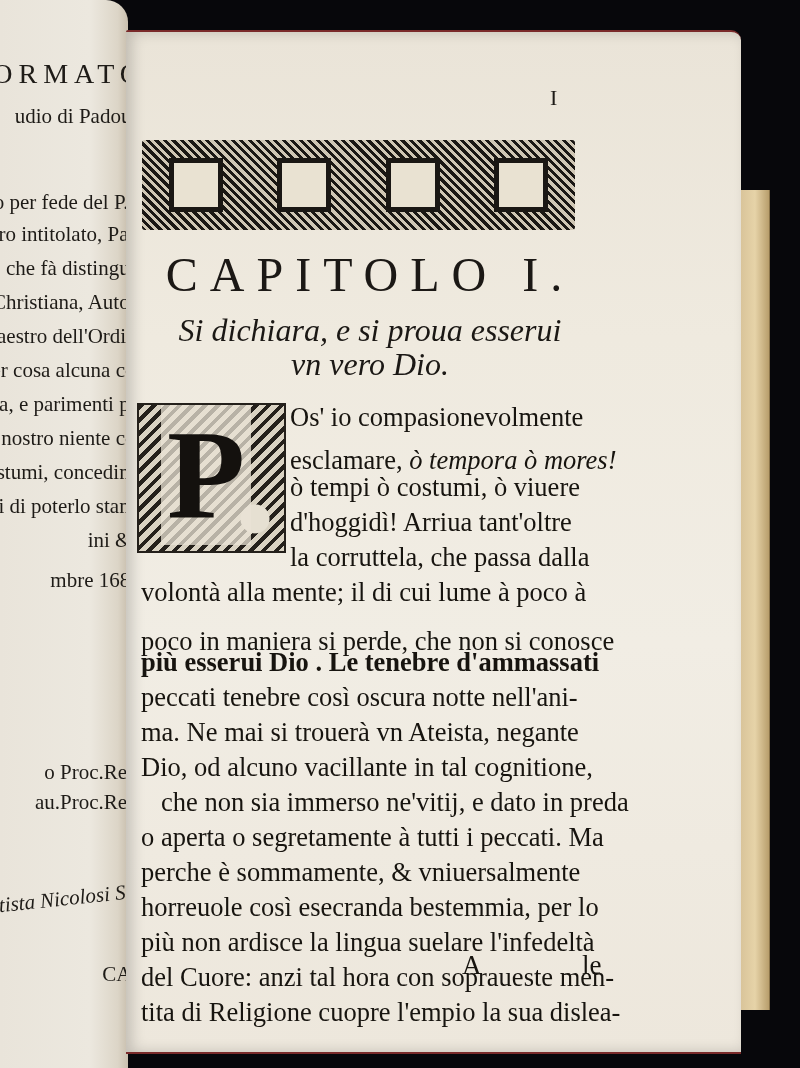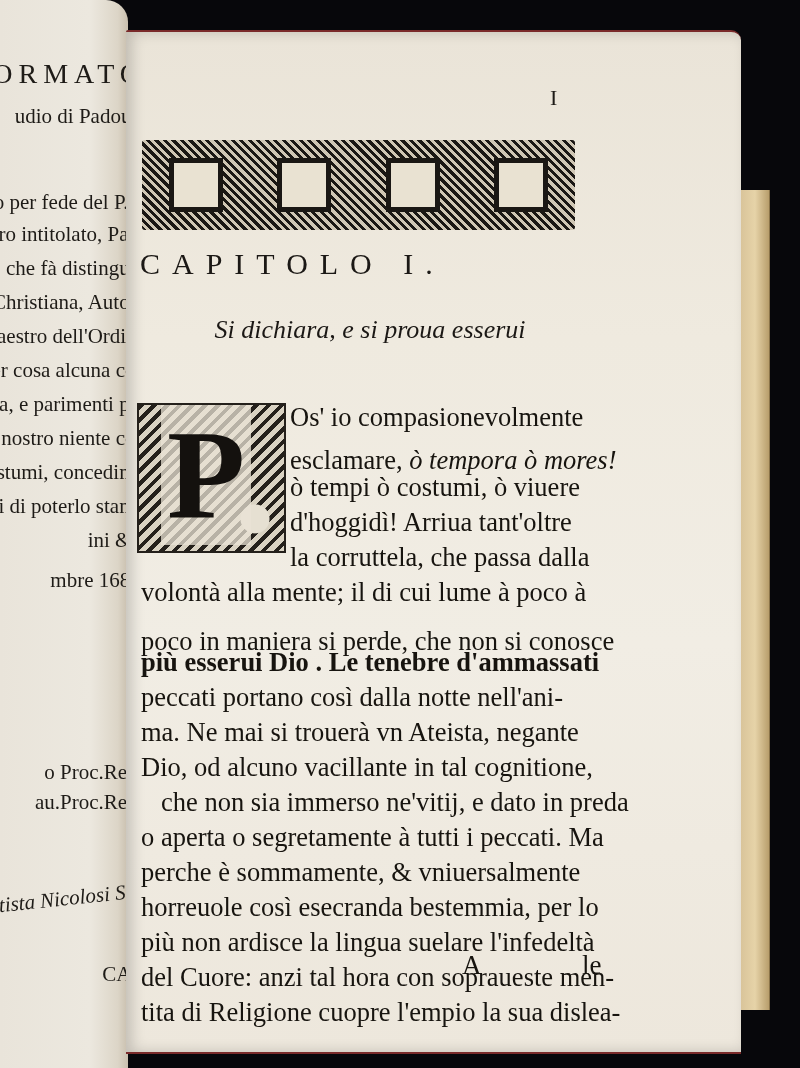--- a/index.html
+++ b/index.html
@@ -37,26 +37,26 @@
       background:
         repeating-linear-gradient(45deg, #1a1714 0 3px, #cfc6b4 3px 6px),
         #1a1714;
       border-radius: 3px;
       display: flex; align-items: center; justify-content: space-around;
     }
     .ornament .box {
       width: 44px; height: 44px; border: 5px solid #1a1714; background: #e9e2d2;
     }
     .chapter {
-      position: absolute; left: 140px; top: 247px; width: 460px; 
-      font-size: 30px; letter-spacing: 12px; color: #1b1815;
+      position: absolute; left: 140px; top: 247px; width: 460px; text-align: center;
+      font-size: 48px; letter-spacing: 12px; color: #1b1815;
     }
     .subtitle {
       position: absolute; left: 140px; top: 313px; width: 460px; text-align: center;
-      font-size: 26px; font-style: italic; color: #1b1815; line-height: 34px;
+      font-size: 32px; font-style: italic; color: #1b1815; line-height: 34px;
     }
     .initial {
       position: absolute; left: 137px; top: 403px; width: 145px; height: 146px;
       background:
         radial-gradient(circle at 80% 78%, #e6e0d2 0 14px, transparent 15px),
         repeating-linear-gradient(135deg, #24201b 0 4px, #d9d2c2 4px 9px);
       border: 2px solid #24201b;
     }
     .initial span {
       position: absolute; left: 22px; top: 0px; font-size: 128px; line-height: 140px;
@@ -104,36 +104,37 @@
   <div class="box"></div>
   <div class="box"></div>
   <div class="box"></div>
   <div class="box"></div>
 </div>
 
 <div class="chapter">CAPITOLO I.</div>
 
 <div class="subtitle">
   <div>Si dichiara, e si proua esserui</div>
+  <div>vn vero Dio.</div>
 </div>
 
 <div class="initial">
   <span>P</span>
 </div>
 
 <div id="body-text">
     <div class="body-line indent" style="top: 402px;"><span>Os' io compasionevolmente</span></div>
     <div class="body-line indent" style="top: 437px; margin-top: 8px;"><span>esclamare, </span><i>ò tempora ò mores!</i></div>
     <div class="body-line indent" style="top: 472px;"><span>ò tempi ò costumi,  ò viuere</span></div>
     <div class="body-line indent" style="top: 507px;"><span>d'hoggidì!  Arriua tant'oltre</span></div>
     <div class="body-line indent" style="top: 542px;"><span>la corruttela,  che passa dalla</span></div>
     <div class="body-line full" style="top: 577px;"><span>volontà alla mente;  il di cui lume à poco à</span></div>
     <div class="body-line full" style="top: 626px;"><span>poco in maniera si perde, che non si conosce</span></div>
     <div class="body-line full" style="top: 647px; font-weight: bold;"><span>più esserui Dio  .  Le  tenebre  d'ammassati</span></div>
-    <div class="body-line full" style="top: 682px;"><span>peccati portano così dalla notte nell'ani-</span></div>
+    <div class="body-line full" style="top: 682px;"><span>peccati tenebre così oscura notte nell'ani-</span></div>
     <div class="body-line full" style="top: 717px;"><span>ma.  Ne mai si trouerà vn Ateista, negante</span></div>
     <div class="body-line full" style="top: 752px;"><span>Dio, od alcuno vacillante in tal cognitione,</span></div>
     <div class="body-line full" style="top: 787px; margin-left: 20px;"><span>che non sia immerso ne'vitij, e dato in preda</span></div>
     <div class="body-line full" style="top: 822px;"><span>o aperta o segretamente à tutti i peccati. Ma</span></div>
     <div class="body-line full" style="top: 857px;"><span>perche è sommamente, &amp;  vniuersalmente</span></div>
     <div class="body-line full" style="top: 892px;"><span>horreuole così esecranda bestemmia, per lo</span></div>
     <div class="body-line full" style="top: 927px;"><span>più non ardisce la lingua  suelare  l'infedeltà</span></div>
     <div class="body-line full" style="top: 962px;"><span>del Cuore: anzi tal hora con sopraueste men-</span></div>
     <div class="body-line full" style="top: 997px;"><span>tita di Religione cuopre l'empio la sua dislea-</span></div>
   </div>

